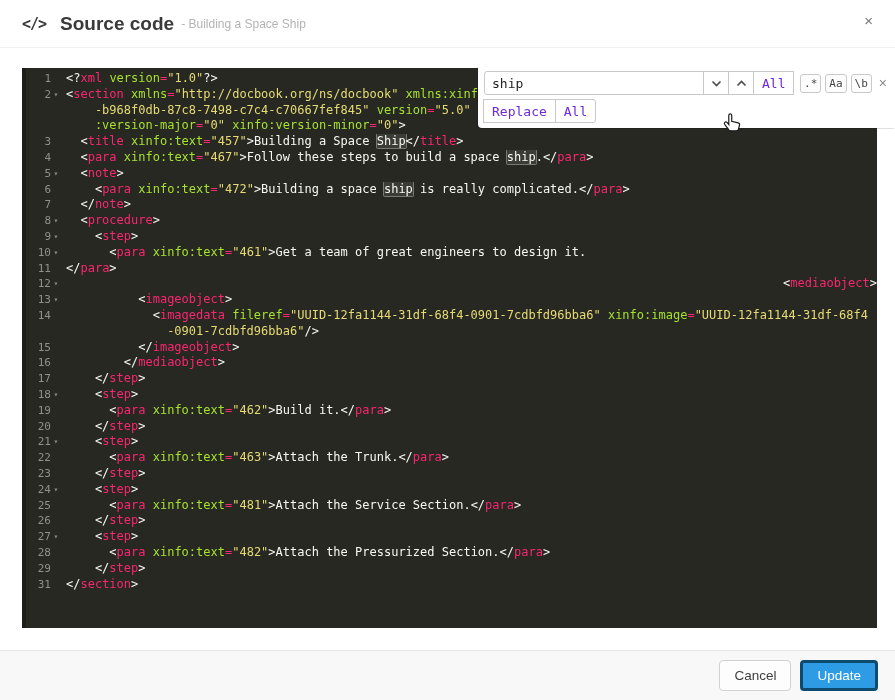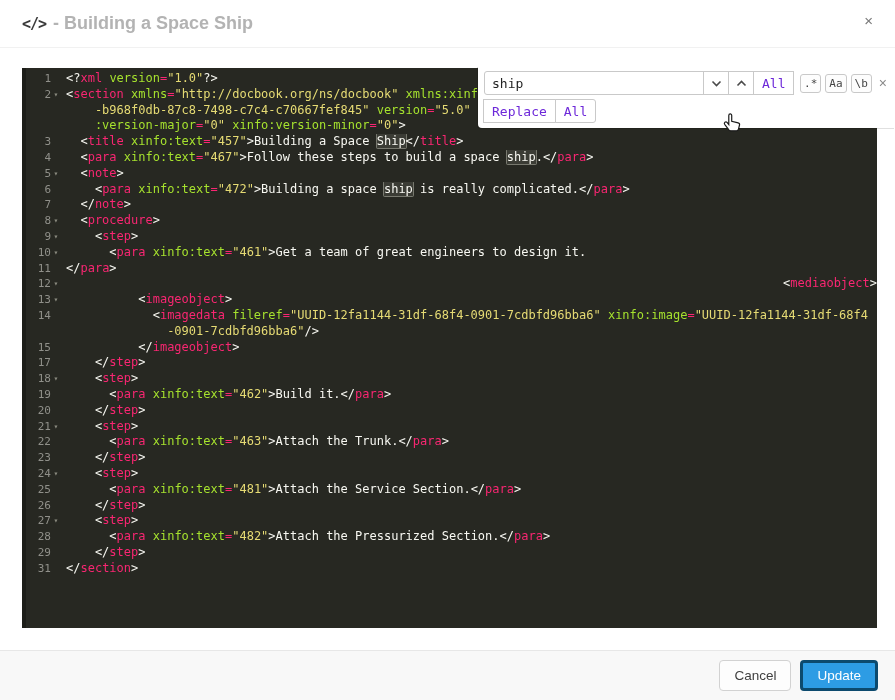--- a/index.html
+++ b/index.html
@@ -4,21 +4,21 @@
 <style>
   * { margin:0; padding:0; box-sizing:border-box; }
   html,body { width:895px; height:700px; background:#ffffff; font-family:"Liberation Sans", sans-serif; }
   .modal { position:relative; width:895px; height:700px; background:#fff; overflow:hidden; }
 
   
   .hdr { position:absolute; left:0; top:0; width:100%; height:48px; background:#fff;
          border-bottom:1px solid #f1f1f1; display:flex; align-items:center; padding:0 22px; }
   .hdr .code-ic { font-family:"DejaVu Sans Mono", monospace; font-weight:bold; font-size:15px; color:#3a3a3a; letter-spacing:-1px; }
   .hdr .ttl { font-size:19px; font-weight:600; color:#3a3a3a; margin-left:14px; }
-  .hdr .sub { font-size:18px; color:#b3b3b3; margin-left:7px; font-weight:700; }
+  .hdr .sub { font-size:12px; color:#b3b3b3; margin-left:7px; font-weight:400; }
   .hdr .close { position:absolute; right:22px; top:13px; font-size:15px; color:#777; cursor:pointer; line-height:1; }
 
   
   .editor { position:absolute; left:22px; top:68px; width:855px; height:560px; background:#272822;
             font-family:"DejaVu Sans Mono", monospace; font-size:12px; overflow:hidden; padding-top:3px; }
   .editor::before { content:""; position:absolute; left:0; top:0; width:4px; height:100%; background:#1d1e19; }
   .cl { display:flex; height:15.8px; line-height:15.8px; white-space:pre; }
   .gut { flex:0 0 44px; display:flex; justify-content:flex-end; align-items:center; padding-right:5px; user-select:none; }
   .ln { color:#90908a; font-size:11px; text-align:right; }
   .fold { width:10px; font-size:8px; color:#8b8b80; text-align:center; }
@@ -60,20 +60,21 @@
   .btn-cancel { background:#fdfdfd; border:1px solid #d2d2d2; color:#3f3f3f; }
   .btn-update { background:#2d9ce4; border:3px solid #0c4a6e; color:#fff; }
 </style>
 </head>
 <body>
 
 <div class="modal">
 
   <div class="hdr">
     <span class="code-ic">&lt;/&gt;</span>
+    <span class="ttl">Source code</span>
     <span class="sub">- Building a Space Ship</span>
     <span class="close">×</span>
   </div>
 
   <div class="editor">
     <div>
         <div class="cl"><span class="gut"><span class="ln">1</span><span class="fold"></span></span><span class="code" style="padding-left: 0ch;"><span class="t-w">&lt;?</span><span class="t-p">xml</span><span class="t-w"> </span><span class="t-g">version</span><span class="t-p">=</span><span class="t-y">"1.0"</span><span class="t-w">?&gt;</span></span></div>
         <div class="cl"><span class="gut"><span class="ln">2</span><span class="fold">▾</span></span><span class="code" style="padding-left: 0ch;"><span class="t-w">&lt;</span><span class="t-p">section</span><span class="t-w"> </span><span class="t-g">xmlns</span><span class="t-p">=</span><span class="t-y">"http://docbook.org/ns/docbook"</span><span class="t-w"> </span><span class="t-g">xmlns:xinfo</span></span></div>
         <div class="cl"><span class="gut"><span class="ln"></span><span class="fold"></span></span><span class="code" style="padding-left: 4ch;"><span class="t-y">-b968f0db-87c8-7498-c7c4-c70667fef845"</span><span class="t-w"> </span><span class="t-g">version</span><span class="t-p">=</span><span class="t-y">"5.0"</span></span></div>
         <div class="cl"><span class="gut"><span class="ln"></span><span class="fold"></span></span><span class="code" style="padding-left: 4ch;"><span class="t-g">:version-major</span><span class="t-p">=</span><span class="t-y">"0"</span><span class="t-w"> </span><span class="t-g">xinfo:version-minor</span><span class="t-p">=</span><span class="t-y">"0"</span><span class="t-w">&gt;</span></span></div>
@@ -84,20 +85,21 @@
         <div class="cl"><span class="gut"><span class="ln">7</span><span class="fold"></span></span><span class="code" style="padding-left: 2ch;"><span class="t-w">&lt;/</span><span class="t-p">note</span><span class="t-w">&gt;</span></span></div>
         <div class="cl"><span class="gut"><span class="ln">8</span><span class="fold">▾</span></span><span class="code" style="padding-left: 2ch;"><span class="t-w">&lt;</span><span class="t-p">procedure</span><span class="t-w">&gt;</span></span></div>
         <div class="cl"><span class="gut"><span class="ln">9</span><span class="fold">▾</span></span><span class="code" style="padding-left: 4ch;"><span class="t-w">&lt;</span><span class="t-p">step</span><span class="t-w">&gt;</span></span></div>
         <div class="cl"><span class="gut"><span class="ln">10</span><span class="fold">▾</span></span><span class="code" style="padding-left: 6ch;"><span class="t-w">&lt;</span><span class="t-p">para</span><span class="t-w"> </span><span class="t-g">xinfo:text</span><span class="t-p">=</span><span class="t-y">"461"</span><span class="t-w">&gt;</span><span class="t-w">Get a team of great engineers to design it.</span></span></div>
         <div class="cl"><span class="gut"><span class="ln">11</span><span class="fold"></span></span><span class="code" style="padding-left: 0ch;"><span class="t-w">&lt;/</span><span class="t-p">para</span><span class="t-w">&gt;</span></span></div>
         <div class="cl"><span class="gut"><span class="ln">12</span><span class="fold">▾</span></span><span class="code" style="padding-left: 8ch; text-align: right;"><span class="t-w">&lt;</span><span class="t-p">mediaobject</span><span class="t-w">&gt;</span></span></div>
         <div class="cl"><span class="gut"><span class="ln">13</span><span class="fold">▾</span></span><span class="code" style="padding-left: 10ch;"><span class="t-w">&lt;</span><span class="t-p">imageobject</span><span class="t-w">&gt;</span></span></div>
         <div class="cl"><span class="gut"><span class="ln">14</span><span class="fold"></span></span><span class="code" style="padding-left: 12ch;"><span class="t-w">&lt;</span><span class="t-p">imagedata</span><span class="t-w"> </span><span class="t-g">fileref</span><span class="t-p">=</span><span class="t-y">"UUID-12fa1144-31df-68f4-0901-7cdbfd96bba6"</span><span class="t-w"> </span><span class="t-g">xinfo:image</span><span class="t-p">=</span><span class="t-y">"UUID-12fa1144-31df-68f4</span></span></div>
         <div class="cl"><span class="gut"><span class="ln"></span><span class="fold"></span></span><span class="code" style="padding-left: 14ch;"><span class="t-y">-0901-7cdbfd96bba6"</span><span class="t-w">/&gt;</span></span></div>
         <div class="cl"><span class="gut"><span class="ln">15</span><span class="fold"></span></span><span class="code" style="padding-left: 10ch;"><span class="t-w">&lt;/</span><span class="t-p">imageobject</span><span class="t-w">&gt;</span></span></div>
+        <div class="cl"><span class="gut"><span class="ln">16</span><span class="fold"></span></span><span class="code" style="padding-left: 8ch;"><span class="t-w">&lt;/</span><span class="t-p">mediaobject</span><span class="t-w">&gt;</span></span></div>
         <div class="cl"><span class="gut"><span class="ln">17</span><span class="fold"></span></span><span class="code" style="padding-left: 4ch;"><span class="t-w">&lt;/</span><span class="t-p">step</span><span class="t-w">&gt;</span></span></div>
         <div class="cl"><span class="gut"><span class="ln">18</span><span class="fold">▾</span></span><span class="code" style="padding-left: 4ch;"><span class="t-w">&lt;</span><span class="t-p">step</span><span class="t-w">&gt;</span></span></div>
         <div class="cl"><span class="gut"><span class="ln">19</span><span class="fold"></span></span><span class="code" style="padding-left: 6ch;"><span class="t-w">&lt;</span><span class="t-p">para</span><span class="t-w"> </span><span class="t-g">xinfo:text</span><span class="t-p">=</span><span class="t-y">"462"</span><span class="t-w">&gt;</span><span class="t-w">Build it.</span><span class="t-w">&lt;/</span><span class="t-p">para</span><span class="t-w">&gt;</span></span></div>
         <div class="cl"><span class="gut"><span class="ln">20</span><span class="fold"></span></span><span class="code" style="padding-left: 4ch;"><span class="t-w">&lt;/</span><span class="t-p">step</span><span class="t-w">&gt;</span></span></div>
         <div class="cl"><span class="gut"><span class="ln">21</span><span class="fold">▾</span></span><span class="code" style="padding-left: 4ch;"><span class="t-w">&lt;</span><span class="t-p">step</span><span class="t-w">&gt;</span></span></div>
         <div class="cl"><span class="gut"><span class="ln">22</span><span class="fold"></span></span><span class="code" style="padding-left: 6ch;"><span class="t-w">&lt;</span><span class="t-p">para</span><span class="t-w"> </span><span class="t-g">xinfo:text</span><span class="t-p">=</span><span class="t-y">"463"</span><span class="t-w">&gt;</span><span class="t-w">Attach the Trunk.</span><span class="t-w">&lt;/</span><span class="t-p">para</span><span class="t-w">&gt;</span></span></div>
         <div class="cl"><span class="gut"><span class="ln">23</span><span class="fold"></span></span><span class="code" style="padding-left: 4ch;"><span class="t-w">&lt;/</span><span class="t-p">step</span><span class="t-w">&gt;</span></span></div>
         <div class="cl"><span class="gut"><span class="ln">24</span><span class="fold">▾</span></span><span class="code" style="padding-left: 4ch;"><span class="t-w">&lt;</span><span class="t-p">step</span><span class="t-w">&gt;</span></span></div>
         <div class="cl"><span class="gut"><span class="ln">25</span><span class="fold"></span></span><span class="code" style="padding-left: 6ch;"><span class="t-w">&lt;</span><span class="t-p">para</span><span class="t-w"> </span><span class="t-g">xinfo:text</span><span class="t-p">=</span><span class="t-y">"481"</span><span class="t-w">&gt;</span><span class="t-w">Attach the Service Section.</span><span class="t-w">&lt;/</span><span class="t-p">para</span><span class="t-w">&gt;</span></span></div>
         <div class="cl"><span class="gut"><span class="ln">26</span><span class="fold"></span></span><span class="code" style="padding-left: 4ch;"><span class="t-w">&lt;/</span><span class="t-p">step</span><span class="t-w">&gt;</span></span></div>

